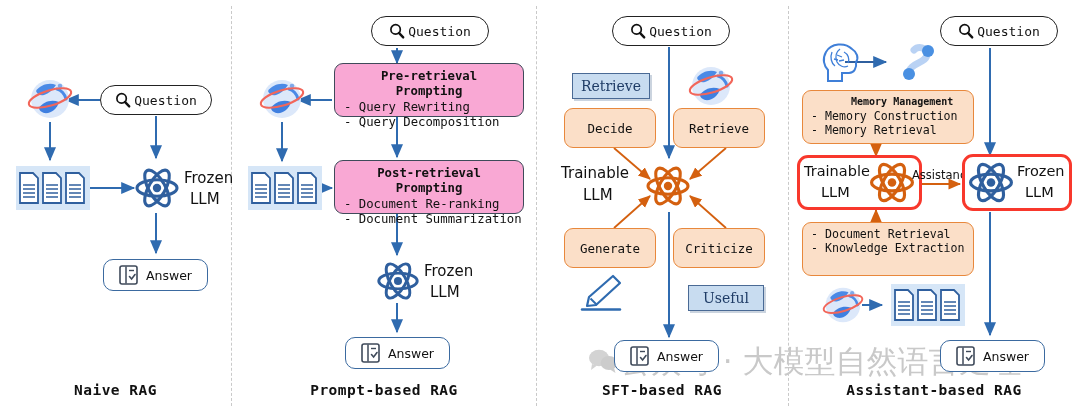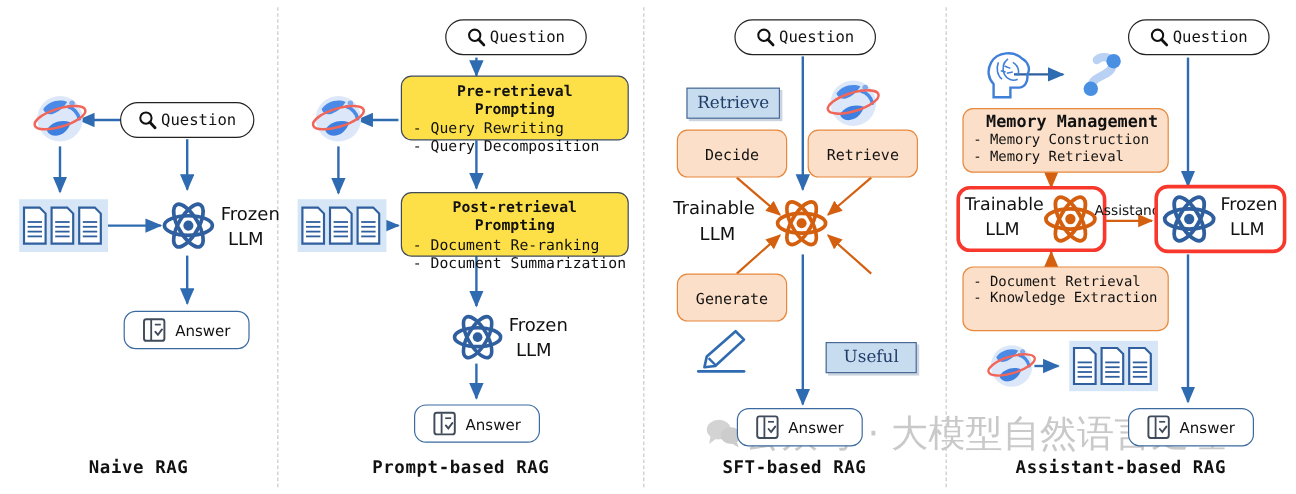--- a/index.html
+++ b/index.html
@@ -25,38 +25,38 @@
         font-family:"DejaVu Sans Mono","Liberation Mono",monospace;}
 
   
   .acap{position:absolute;display:flex;align-items:center;justify-content:center;
         gap:7px;border:1.5px solid #3b6aa0;border-radius:10px;background:#fff;
         height:32px;box-sizing:border-box;padding:0 10px;}
   .acap .atxt{font-size:12.5px;color:#111;
         font-family:"DejaVu Sans","Liberation Sans",sans-serif;}
 
   
-  .graybox{position:absolute;background:#fde047;border:1.4px solid #3f4a5a;
+  .graybox{position:absolute;background:#f9a8d4;border:1.4px solid #3f4a5a;
            border-radius:9px;box-sizing:border-box;padding:5px 9px 6px 9px;}
   .graybox .bt{font-size:12.3px;font-weight:bold;color:#111;text-align:center;
                line-height:15px;margin-bottom:1px;
                font-family:"DejaVu Sans Mono","Liberation Mono",monospace;}
   .graybox .bl{font-size:12.3px;color:#111;line-height:15px;white-space:pre;
                font-family:"DejaVu Sans Mono","Liberation Mono",monospace;}
 
   
   .orangebox{position:absolute;background:#fbdfc8;border:1.6px solid #e8883c;
              border-radius:9px;box-sizing:border-box;
              display:flex;align-items:center;justify-content:center;}
   .orangebox .otxt{font-size:12.5px;color:#111;
              font-family:"DejaVu Sans Mono","Liberation Mono",monospace;}
   .orangelist{position:absolute;background:#fbdfc8;border:1.6px solid #e8883c;
              border-radius:9px;box-sizing:border-box;padding:4px 8px 5px 8px;}
-  .orangelist .bt{font-size:14px;font-weight:bold;color:#111;text-align:right;
-             line-height:14px;font-family:"DejaVu Sans Mono","Liberation Mono",monospace;}
+  .orangelist .bt{font-size:10px;font-weight:bold;color:#111;text-align:left;
+             line-height:14px;font-family:"DejaVu Sans Mono","Liberation Mono",monospace;margin-left:40px;}
   .orangelist .bl{font-size:11.6px;color:#111;line-height:14px;white-space:pre;
              font-family:"DejaVu Sans Mono","Liberation Mono",monospace;}
 
   
   .bluebadge{position:absolute;background:#c8dcf0;border:1.4px solid #4a6a95;
              box-sizing:border-box;display:flex;align-items:center;
              justify-content:center;box-shadow:2px 2px 0 rgba(140,160,185,.45);}
   .bluebadge .btxt{font-size:14px;color:#1f3c66;
              font-family:"DejaVu Serif","Liberation Serif",serif;}
 
@@ -344,20 +344,23 @@
 
   <div class="orangebox" style="left:564px;top:108px;width:92px;height:40px;">
     <span class="otxt">Decide</span>
   </div>
   <div class="orangebox" style="left:673px;top:108px;width:92px;height:40px;">
     <span class="otxt">Retrieve</span>
   </div>
   <div class="orangebox" style="left:564px;top:228px;width:92px;height:40px;">
     <span class="otxt">Generate</span>
   </div>
+  <div class="orangebox" style="left:673px;top:228px;width:92px;height:40px;">
+    <span class="otxt">Criticize</span>
+  </div>
 
   <div class="abs" style="left:645px;top:161px;">
     <svg width="46" height="50" viewBox="0 0 46 50">
       <g fill="none" stroke="#d4600f" stroke-width="3.1">
         <ellipse cx="23" cy="25" rx="20" ry="8.2"></ellipse>
         <ellipse cx="23" cy="25" rx="20" ry="8.2" transform="rotate(60 23 25)"></ellipse>
         <ellipse cx="23" cy="25" rx="20" ry="8.2" transform="rotate(120 23 25)"></ellipse>
       </g>
       <circle cx="23" cy="25" r="4.2" fill="#d4600f"></circle>
     </svg>

